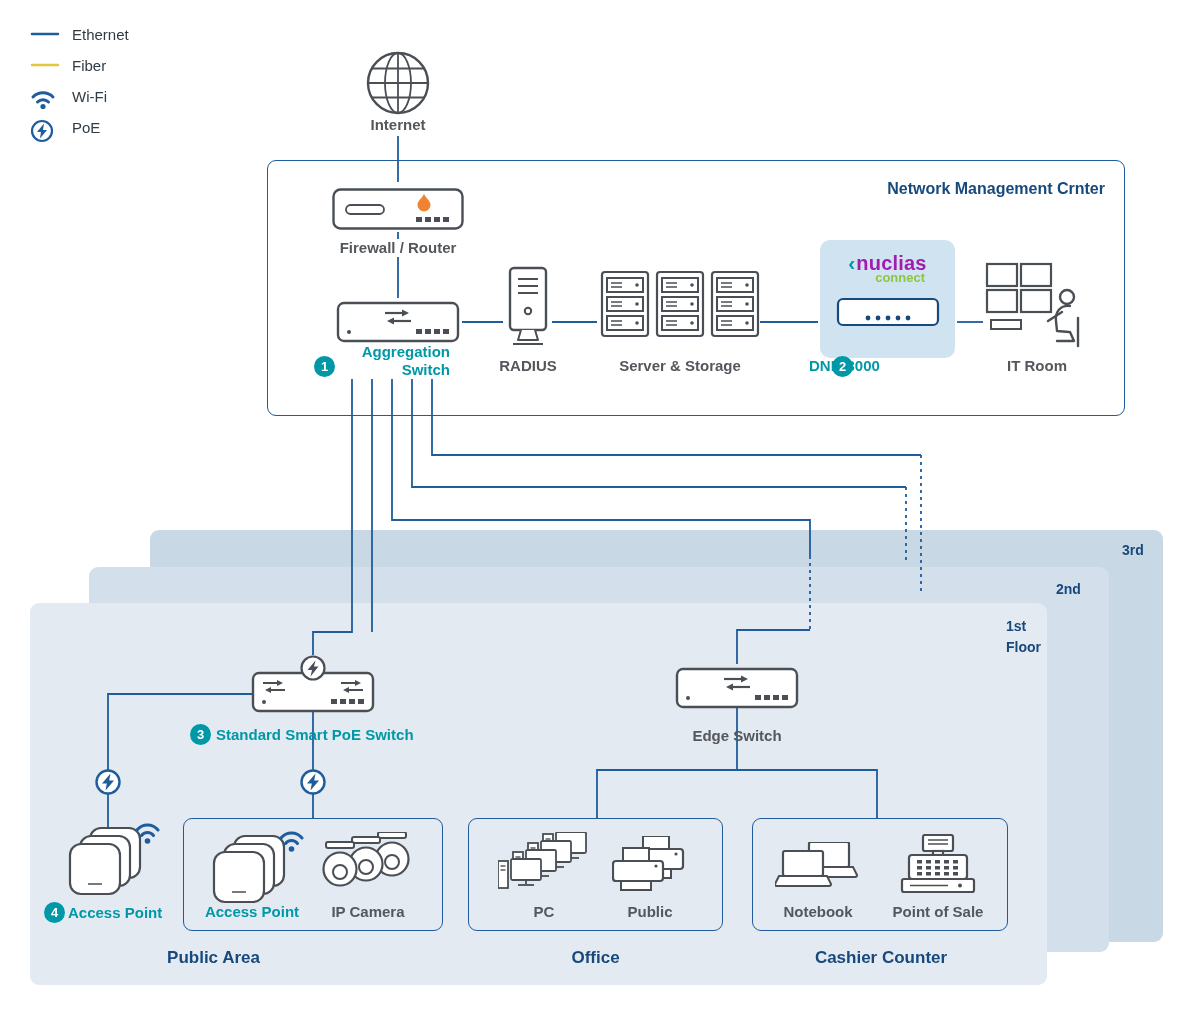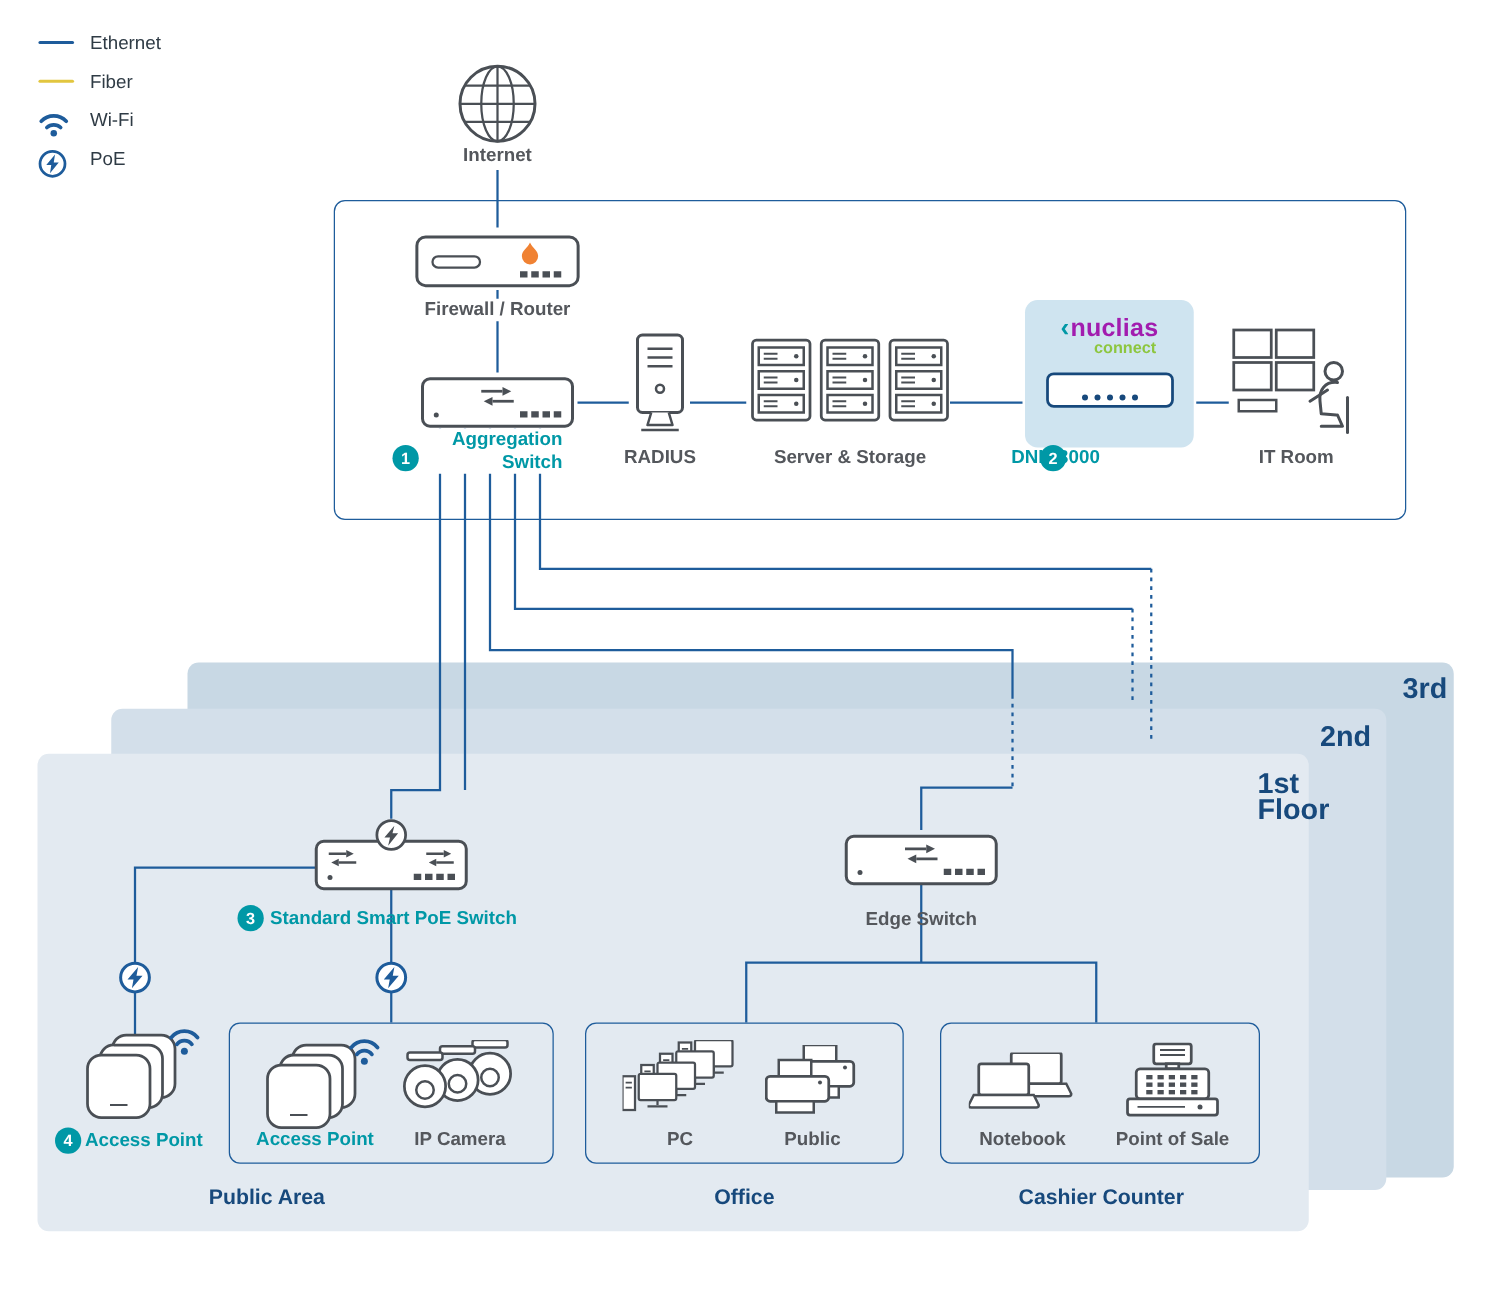--- a/index.html
+++ b/index.html
@@ -4,21 +4,21 @@
 <style>
   *{margin:0;padding:0;box-sizing:border-box}
   body{font-family:"Liberation Sans",sans-serif;background:#fff}
   #stage{position:relative;width:1201px;height:1035px;background:#fff;overflow:hidden}
   .panel{position:absolute;border-radius:9px}
   .outline-box{position:absolute;border:1.6px solid #1E5C9B;border-radius:9px;background:transparent}
   .label{font-size:15px;font-weight:600;color:#54575C;text-align:center;line-height:18px}
   .teal{font-size:15px;font-weight:700;color:#0098A6}
   .navy-title{font-size:17px;font-weight:700;color:#17497C;text-align:center;white-space:nowrap}
   .nmc-title{font-size:16px;font-weight:700;color:#17497C;text-align:right}
-  .floor-label{font-size:23px;font-weight:700;color:#17497C;white-space:pre-line;line-height:21px}
+  .floor-label{font-size:14px;font-weight:700;color:#17497C;white-space:pre-line;line-height:21px}
   .badge{position:absolute;width:21px;height:21px;border-radius:50%;background:#0098A6;color:#fff;font-size:13px;font-weight:700;display:flex;align-items:center;justify-content:center;z-index:5}
   .bg-white{background:#fff}
   .legend{position:absolute;left:30px;top:26px;display:flex;flex-direction:column;gap:7px;z-index:4}
   .legend-row{display:flex;align-items:flex-start;gap:10px;height:24px}
   .legend-icon{width:32px;display:flex;align-items:center}
   .legend-label{font-size:15px;font-weight:500;color:#2F3B45}
   .nuclias-panel{position:absolute;left:820px;top:240px;width:135px;height:118px;background:#CFE4F0;border-radius:10px;display:flex;flex-direction:column;align-items:center;padding-top:13px;z-index:3}
   .brand-row{display:flex;align-items:baseline;line-height:20px}
   .brand-mark{color:#0098A6;font-weight:700;font-size:21px;margin-right:1px}
   .brand-name{color:#a21caf;font-weight:700;font-size:20px;letter-spacing:.2px}
@@ -110,20 +110,21 @@
       <circle cx="35" cy="35" r="30" fill="#fff" stroke="#4A4F55" stroke-width="2.4"></circle>
       <ellipse cx="35" cy="35" rx="13" ry="30" fill="none" stroke="#4A4F55" stroke-width="1.8"></ellipse>
       <line x1="35" y1="5" x2="35" y2="65" stroke="#4A4F55" stroke-width="1.8"></line>
       <line x1="5" y1="35" x2="65" y2="35" stroke="#4A4F55" stroke-width="1.8"></line>
       <line x1="9" y1="20.5" x2="61" y2="20.5" stroke="#4A4F55" stroke-width="1.8"></line>
       <line x1="9" y1="49.5" x2="61" y2="49.5" stroke="#4A4F55" stroke-width="1.8"></line>
     </svg>
   </div>
   <div class="txt label" style="left:348px;top:116px;width:100px">Internet</div>
 
+  <div class="txt nmc-title" style="left:820px;top:180px;width:285px">Network Management Crnter</div>
 
   <div class="icon" style="left:332px;top:186px">
     <svg width="132" height="46" viewBox="0 0 132 46">
       <rect x="1.5" y="3.5" width="129" height="39" rx="7" fill="#fff" stroke="#4A4F55" stroke-width="2.4"></rect>
       <rect x="14" y="19" width="38" height="9" rx="4.5" fill="none" stroke="#4A4F55" stroke-width="1.8"></rect>
       <path d="M92,8 C90,12.5 85.5,14.5 85.5,19 a6.5,6.5 0 0 0 13,0 C98.5,14.5 94,12.5 92,8 Z" fill="#F08233"></path>
       <g fill="#4A4F55">
         <rect x="84" y="31" width="6" height="5"></rect>
           <rect x="93" y="31" width="6" height="5"></rect>
         <rect x="102" y="31" width="6" height="5"></rect>

